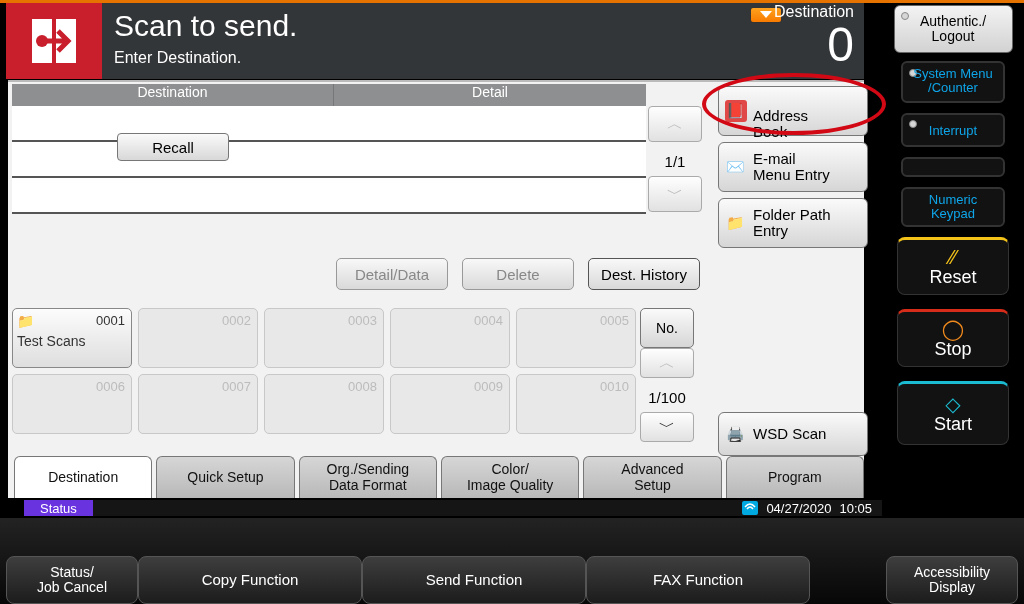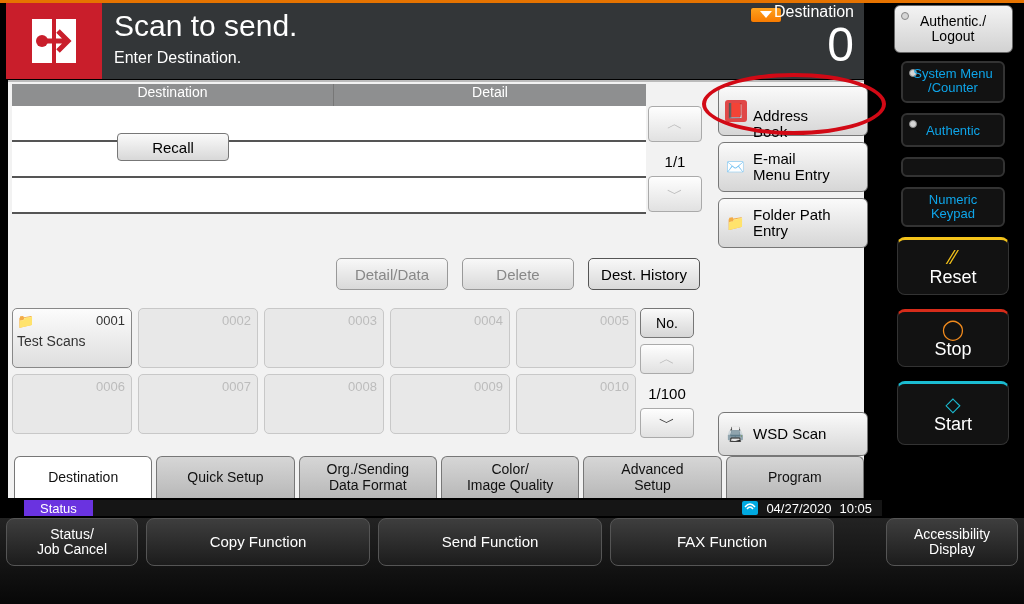--- a/index.html
+++ b/index.html
@@ -66,36 +66,36 @@
 
   
   .grid{position:absolute;left:4px;top:226px;display:grid;grid-template-columns:repeat(5,120px);grid-auto-rows:60px;gap:6px 6px;}
   .qd{background:linear-gradient(#fcfcfc,#dedede);border:1px solid #888;border-radius:5px;position:relative;font-size:14px;color:#333;}
   .qd.disabled{background:#e8e8e8;color:#bcbcbc;border-color:#c8c8c8;}
   .qd .num{position:absolute;top:4px;right:6px;font-size:13px;}
   .qd .lbl{position:absolute;top:24px;left:4px;}
   .qd .mini{position:absolute;top:4px;left:4px;}
   .grid-side{position:absolute;left:632px;top:226px;width:56px;}
   .grid-side .sc-btn{height:30px;}
-  .grid-side .no-btn{height:30px;background:linear-gradient(#fafafa,#d6d6d6);border:1px solid #777;border-radius:5px;width:54px;font-size:14px;margin-bottom:6px;}
+  .grid-side .no-btn{height:40px;background:linear-gradient(#fafafa,#d6d6d6);border:1px solid #777;border-radius:5px;width:54px;font-size:14px;margin-bottom:0;}
 
   
   .tabs{position:absolute;left:0;bottom:0;width:856px;height:42px;display:flex;gap:4px;padding-left:6px;}
   .tab{flex:1;background:linear-gradient(#d6d6d6,#b8b8b8);border:1px solid #777;border-bottom:none;border-radius:6px 6px 0 0;
        display:flex;align-items:center;justify-content:center;text-align:center;font-size:14px;line-height:1.1;color:#111;}
   .tab.active{background:#fff;}
 
   
   .status{position:absolute;left:24px;top:500px;width:858px;height:16px;background:#151515;display:flex;align-items:center;color:#fff;font-size:13px;}
   .status .tag{background:#6a33e0;padding:0 16px;height:16px;display:flex;align-items:center;}
   .status .right{margin-left:auto;display:flex;align-items:center;gap:8px;padding-right:10px;}
   .wifi{width:16px;height:14px;background:#00a9e0;border-radius:2px;display:inline-flex;align-items:center;justify-content:center;}
 
   
-  .bottom{position:absolute;left:0;top:518px;width:1024px;height:86px;background:linear-gradient(#232323,#070707);display:flex;align-items:flex-start;gap:8px;padding:0 6px;}
+  .bottom{position:absolute;left:0;top:518px;width:1024px;height:86px;background:linear-gradient(#232323,#070707);display:flex;align-items:flex-end;padding:0 6px;}
   .bbtn{height:48px;background:linear-gradient(#3e3e3e,#1c1c1c);border:1px solid #555;border-radius:8px;color:#fff;font-size:15px;
         display:flex;align-items:center;justify-content:center;text-align:center;line-height:1.1;flex-direction:column;}
   .bbtn.sm{width:132px;font-size:14px;}
   .bbtn.md{width:224px;}
 
   button{cursor:pointer;}
 </style>
 </head>
 <body>
 
@@ -131,21 +131,21 @@
     <span style="white-space:pre-line;text-align:center;">Authentic./
 Logout</span>
   </button>
   <div class="rail-dark">
     <span class="rail-led" style="position:static;margin-bottom:-10px;align-self:flex-start;margin-left:6px;"></span>
     <span style="white-space:pre-line;text-align:center;">System Menu
 /Counter</span>
   </div>
   <div class="rail-dark" style="height:34px">
      <span class="rail-led" style="position:static;align-self:flex-start;margin:-2px 0 -4px 6px;"></span>
-     <span>Authentic</span>
+     <span>Interrupt</span>
   </div>
   <div class="rail-dark small"></div>
   <div class="rail-dark" style="height:40px">
      <span style="white-space:pre-line;text-align:center;">Numeric
 Keypad</span>
   </div>
   <div class="big-btn reset">
     <span class="glyph" style="color:#f4c31a;">⁄⁄</span>
     <span>Reset</span>
   </div>

